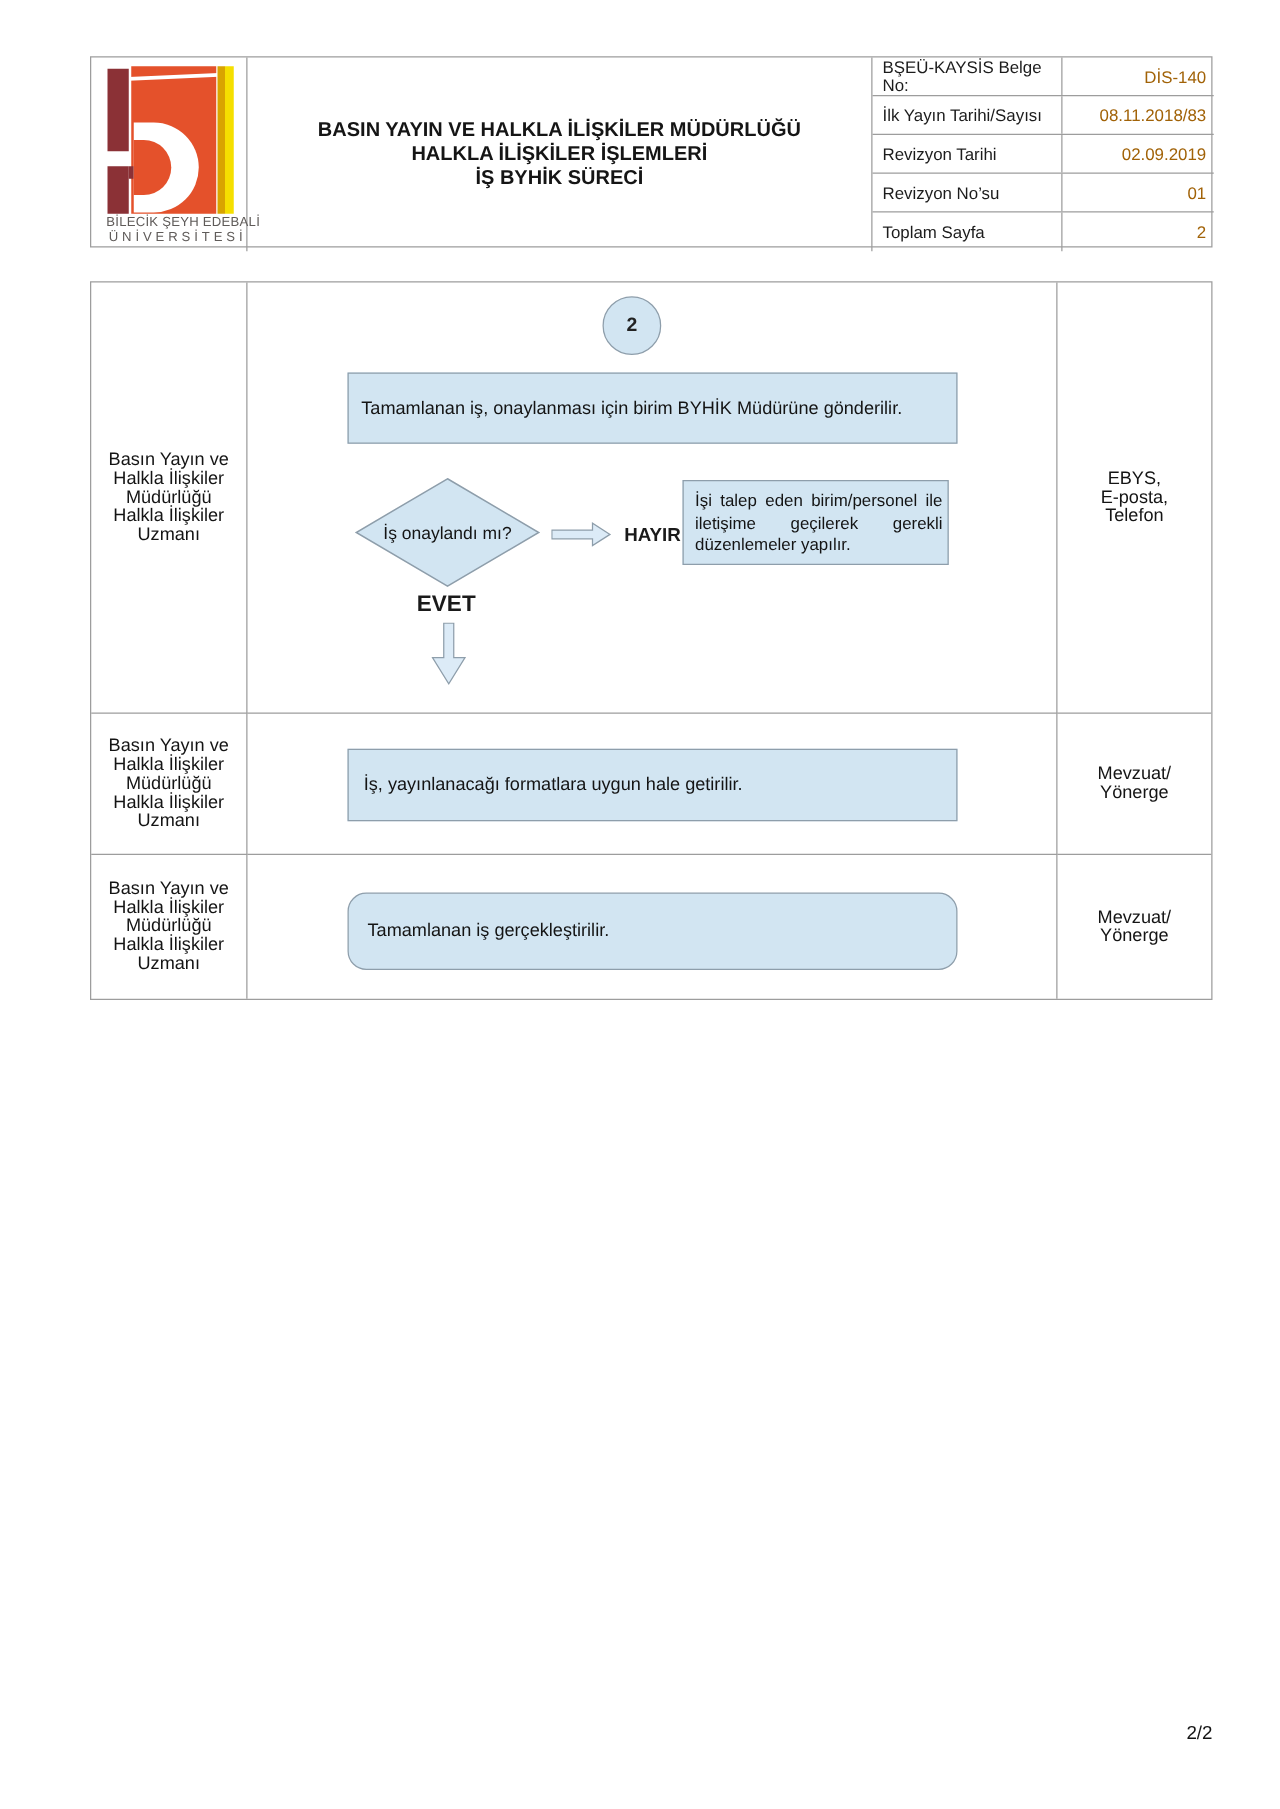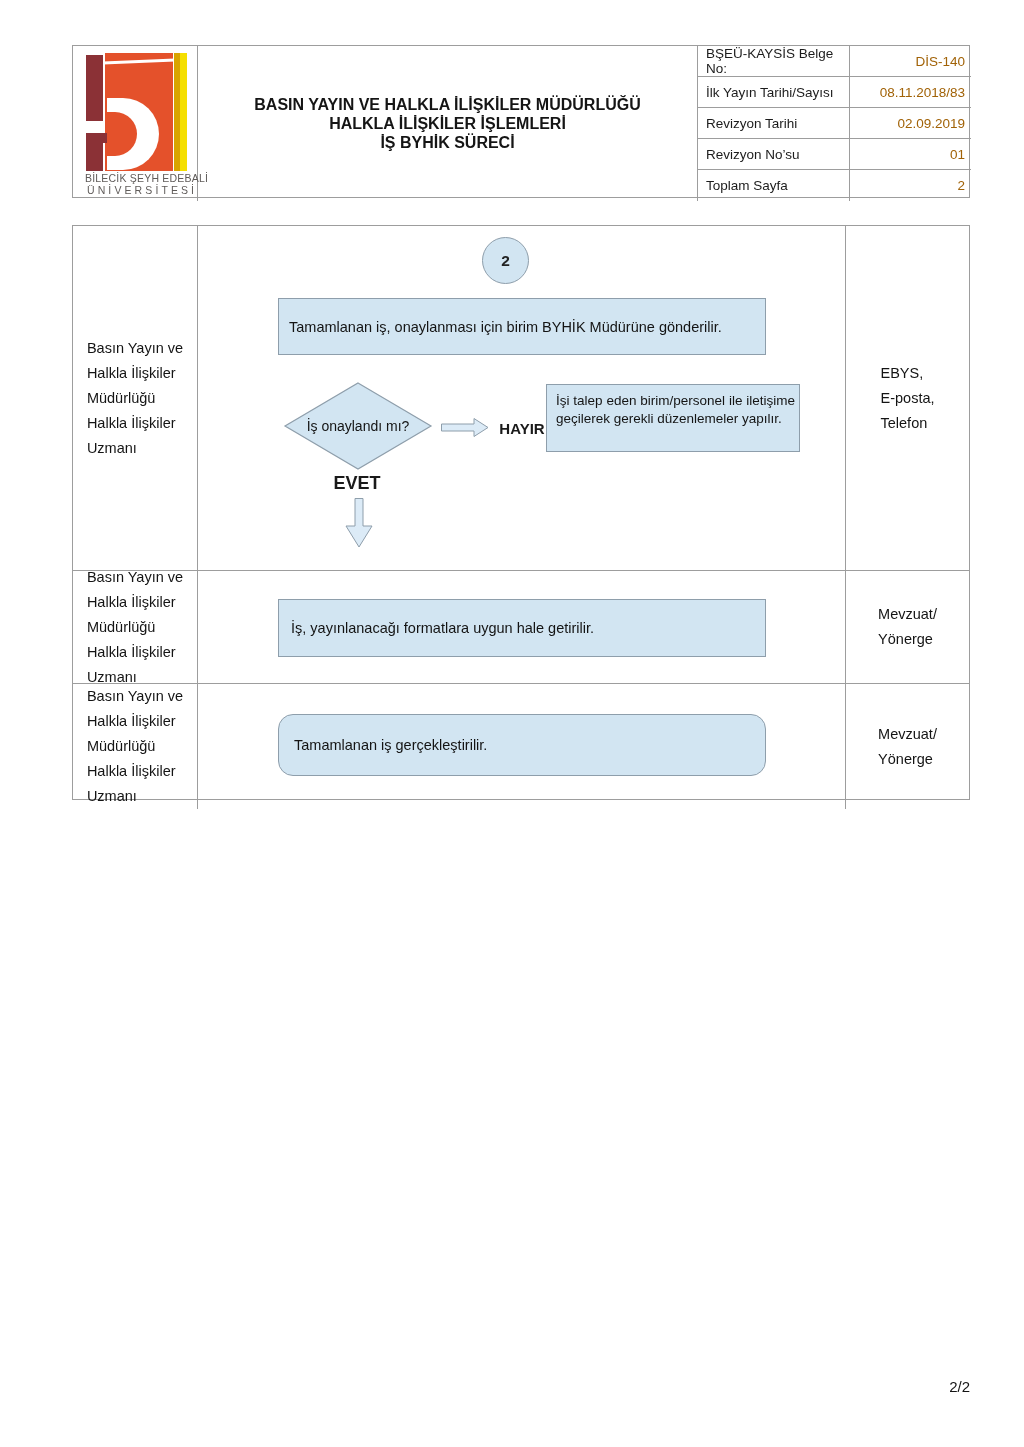--- a/index.html
+++ b/index.html
@@ -59,22 +59,22 @@
   
   .main-table {
     position:absolute; left:72px; top:225px; width:898px; height:575px;
     display:grid; grid-template-columns:125px 1fr 123px; grid-template-rows:345px 113px 1fr;
     border:1px solid #9d9d9d; background:#fff;
   }
   .cell { border-right:1px solid #9d9d9d; border-bottom:1px solid #9d9d9d; }
   .cell.last-col { border-right:none; }
   .cell.last-row { border-bottom:none; }
   .role-cell, .res-cell {
-    display:flex; align-items:center; justify-content:center; 
-    font-size:14.5px; line-height:25px; white-space:pre-line; color:#141414;
+    display:flex; align-items:center; justify-content:center; text-align:center;
+    font-size:14.5px; line-height:15px; white-space:pre-line; color:#141414;
   }
   .flow-cell { position:relative; }
 
   
   .shape-fill { background:#d2e5f2; border:1px solid #8e9eab; }
   .connector-circle {
     position:absolute; left:284px; top:11px; width:47px; height:47px; border-radius:50%;
     display:flex; align-items:center; justify-content:center;
     font-size:15.5px; font-weight:600; color:#222;
   }
@@ -92,21 +92,21 @@
     display:flex; align-items:center; justify-content:center;
     font-size:14px; color:#141414;
   }
   .arrow-right-wrap { position:absolute; left:243px; top:191px; width:48px; height:21px; }
   .no-label {
     position:absolute; left:296px; top:190px; width:56px; height:24px;
     display:flex; align-items:center; justify-content:center;
     font-size:15px; font-weight:600; color:#1a1a1a;
   }
   .no-action-box {
-    position:absolute; left:348px; top:158px; width:254px; height:68px;
+    position:absolute; left:348px; top:158px; width:213px; height:68px;
     padding:7px 4px 0 9px; font-size:13.5px; line-height:17.5px;
     text-align:justify; color:#141414;
   }
   .yes-label {
     position:absolute; left:128px; top:247px; width:62px; text-align:center;
     font-size:18px; font-weight:600; color:#1a1a1a;
   }
   .arrow-down-wrap { position:absolute; left:147px; top:272px; width:28px; height:50px; }
 
   

